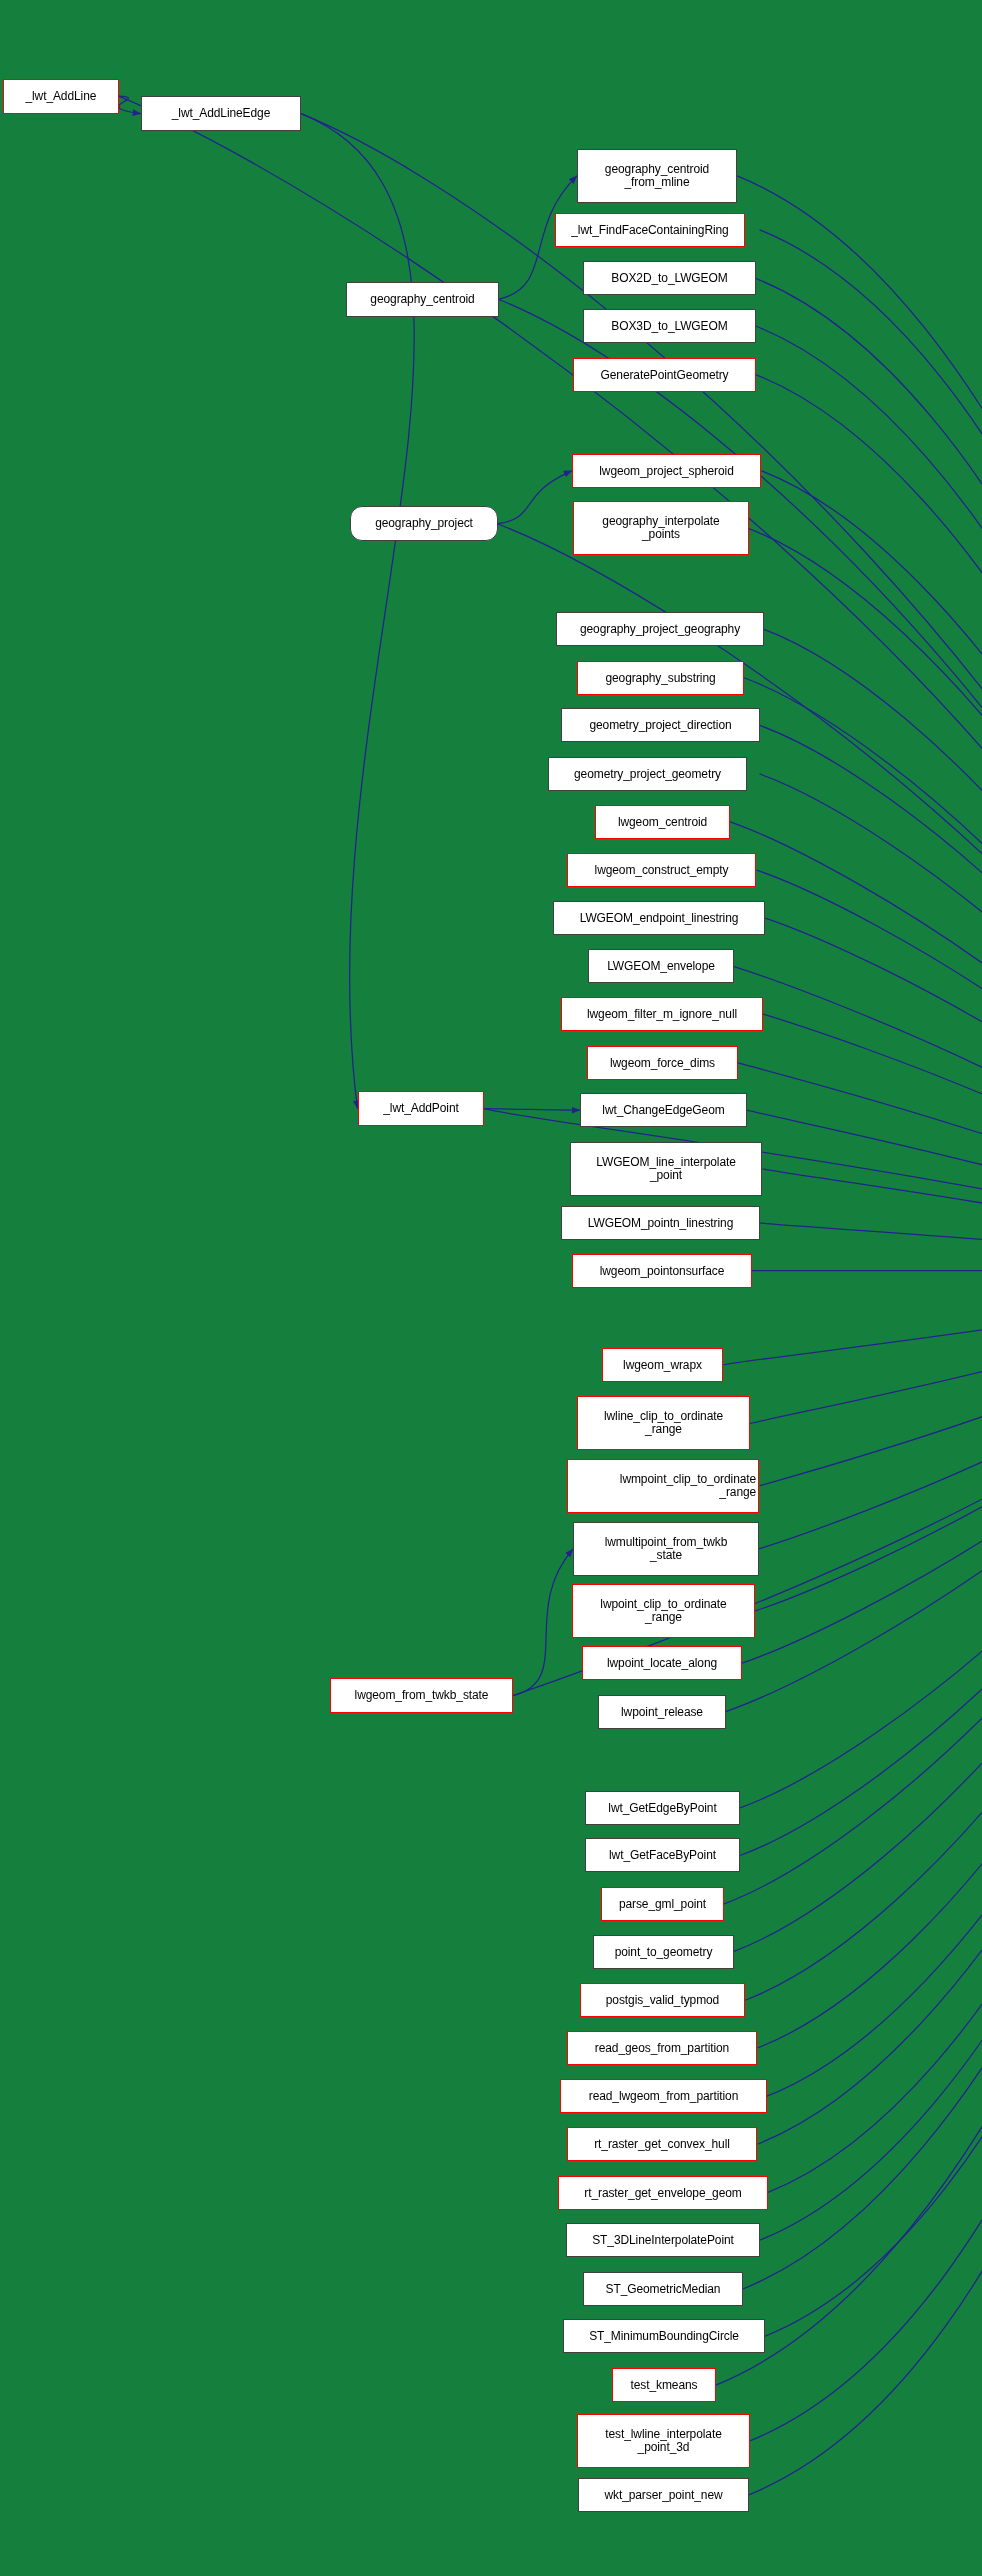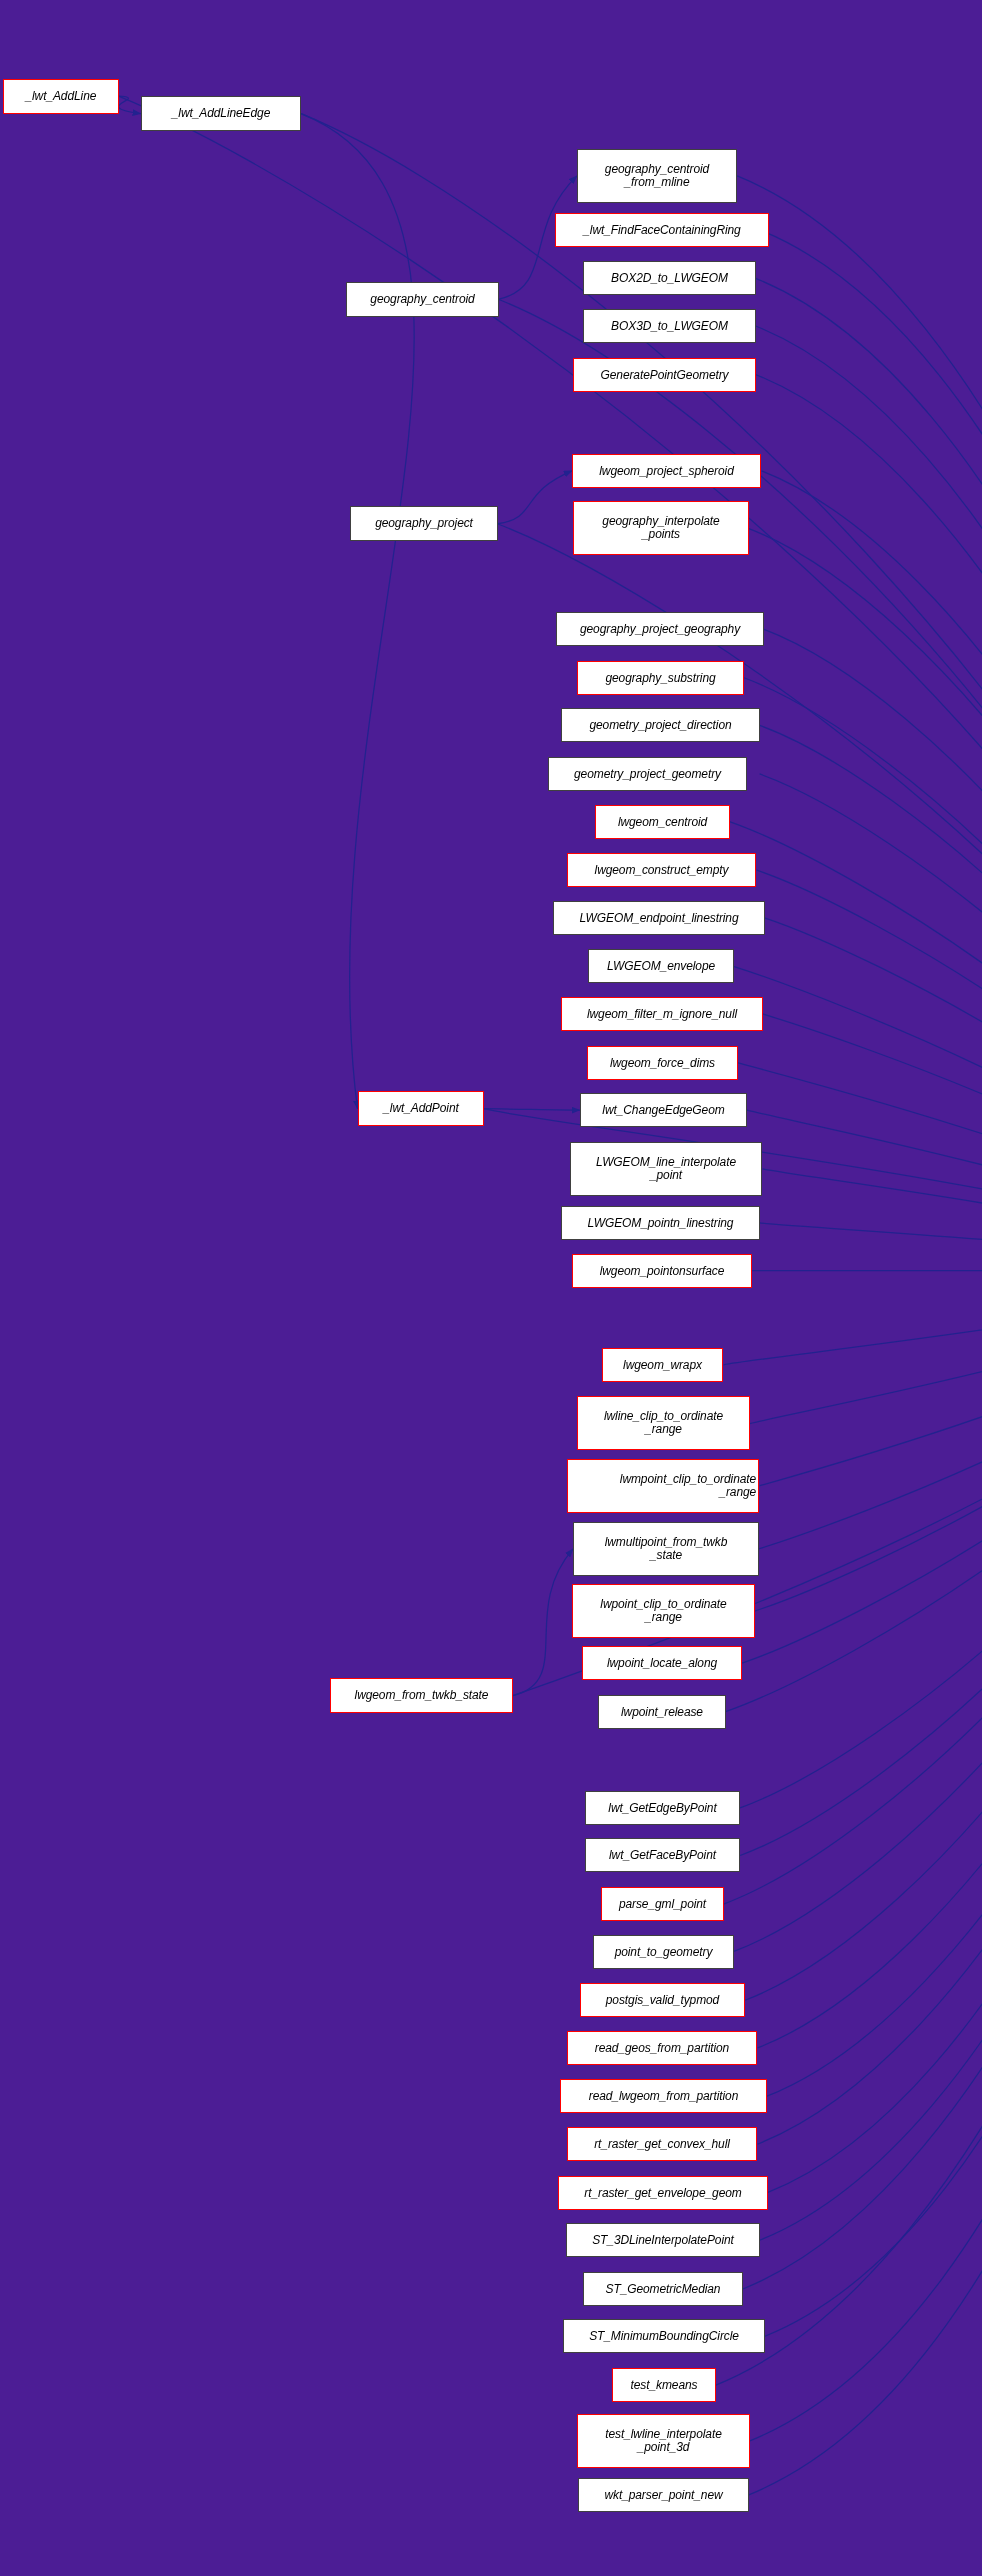--- a/index.html
+++ b/index.html
@@ -9,22 +9,21 @@
     background: #ffffff;
   }
   body {
     font-family: "Liberation Sans", sans-serif;
   }
   #graph {
     position: relative;
     width: 982px;
     height: 2576px;
     overflow: hidden;
-    background: #4c1d95;
-    font-style: italic;
+    background: #15803d;
   }
   #edges {
     position: absolute;
     left: 0;
     top: 0;
     width: 982px;
     height: 2576px;
     pointer-events: none;
   }
   .node {
@@ -117,26 +116,26 @@
         <path d="M787,2404.5 C1058.34,2294.8 1241,1768.24 1296,1307.5" marker-end="url(#arrow)"></path>
         <path d="M737,2454.5 C1019.34,2339.8 1241,1789.24 1296,1307.5" marker-end="url(#arrow)"></path>
         <path d="M772,2512 C1066.99,2391.55 1241,1813.3899999999999 1296,1307.5" marker-end="url(#arrow)"></path>
         <path d="M771,2567.5 C1078.2,2441.5 1241,1836.6999999999998 1296,1307.5" marker-end="url(#arrow)"></path>
       </g>
   </svg>
   <div id="node-layer">
       <div class="node red" style="left: 2.9px; top: 79px; width: 116px; height: 35px;"><span class="lbl">_lwt_AddLine</span></div>
       <div class="node" style="left: 141px; top: 96px; width: 160px; height: 35px;"><span class="lbl">_lwt_AddLineEdge</span></div>
       <div class="node" style="left: 346px; top: 282px; width: 153px; height: 35px;"><span class="lbl">geography_centroid</span></div>
-      <div class="node" style="left: 350px; top: 506px; width: 148px; height: 35px;"><span class="lbl">geography_project</span></div>
+      <div class="node" style="left: 350px; top: 506px; width: 148px; height: 35px; border-radius: 12px;"><span class="lbl">geography_project</span></div>
       <div class="node red" style="left: 358px; top: 1091px; width: 126px; height: 35px; justify-content: center;"><span class="lbl">_lwt_AddPoint</span></div>
       <div class="node red" style="left: 330px; top: 1678px; width: 183px; height: 35px;"><span class="lbl">lwgeom_from_twkb_state</span></div>
       <div class="node" style="left: 577px; top: 149px; width: 160px; height: 54px;"><span class="lbl">geography_centroid
 _from_mline</span></div>
-      <div class="node red" style="left: 555px; top: 213px; width: 214px; height: 34px;"><span class="lbl">_lwt_FindFaceContainingRing</span></div>
+      <div class="node red" style="left: 555px; top: 213px; width: 190px; height: 34px;"><span class="lbl">_lwt_FindFaceContainingRing</span></div>
       <div class="node" style="left: 583px; top: 261px; width: 173px; height: 34px;"><span class="lbl">BOX2D_to_LWGEOM</span></div>
       <div class="node" style="left: 583px; top: 309px; width: 173px; height: 34px;"><span class="lbl">BOX3D_to_LWGEOM</span></div>
       <div class="node red" style="left: 573px; top: 358px; width: 183px; height: 34px;"><span class="lbl">GeneratePointGeometry</span></div>
       <div class="node red" style="left: 572px; top: 454px; width: 189px; height: 34px;"><span class="lbl">lwgeom_project_spheroid</span></div>
       <div class="node red" style="left: 573px; top: 501px; width: 176px; height: 54px;"><span class="lbl">geography_interpolate
 _points</span></div>
       <div class="node" style="left: 556px; top: 612px; width: 208px; height: 34px;"><span class="lbl">geography_project_geography</span></div>
       <div class="node red" style="left: 577px; top: 661px; width: 167px; height: 34px;"><span class="lbl">geography_substring</span></div>
       <div class="node" style="left: 561px; top: 708px; width: 199px; height: 34px;"><span class="lbl">geometry_project_direction</span></div>
       <div class="node" style="left: 548px; top: 757px; width: 199px; height: 34px;"><span class="lbl">geometry_project_geometry</span></div>

